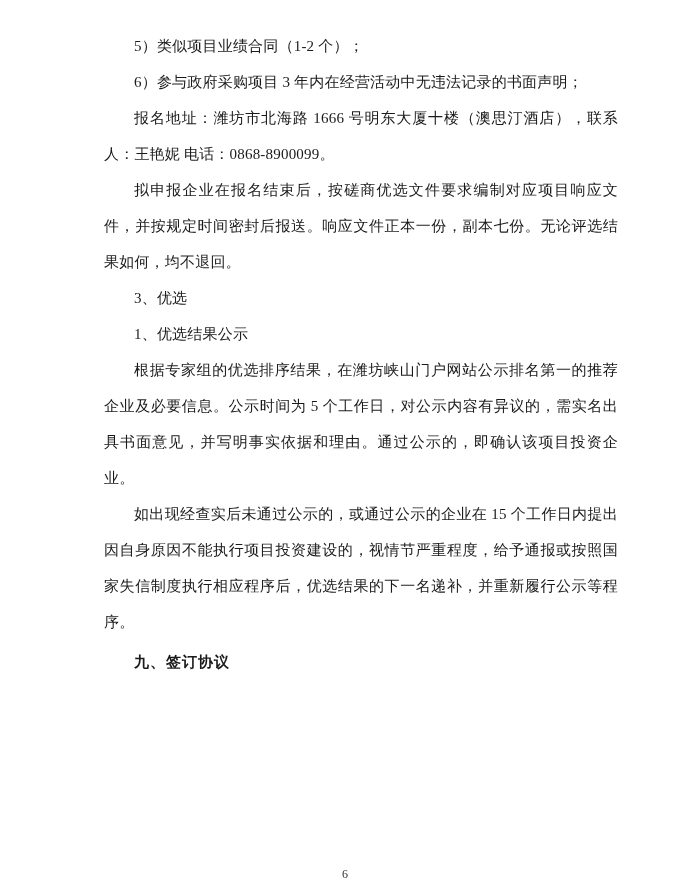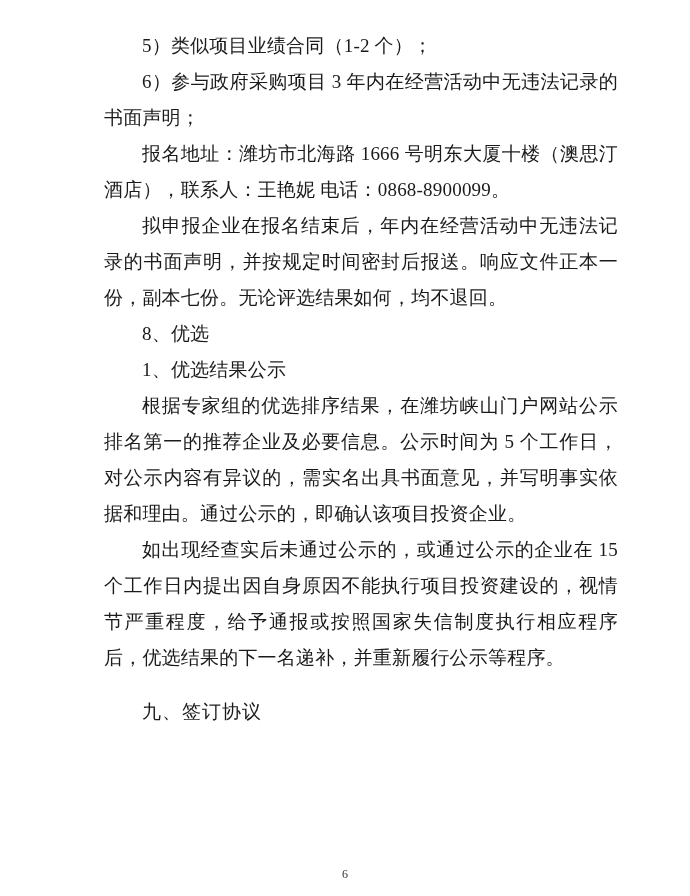--- a/index.html
+++ b/index.html
@@ -15,37 +15,37 @@
   }
   .page {
     position: relative;
     width: 690px;
     height: 896px;
     box-sizing: border-box;
     padding: 28px 72px 0 104px;
     background: #fff;
   }
   .doc-body {
-    font-size: 19px;
+    font-size: 15px;
     line-height: 36px;
     text-align: justify;
     text-justify: inter-ideograph;
     letter-spacing: 0.2px;
   }
   p {
     margin: 0;
   }
   .indent {
     text-indent: 2em;
   }
   .heading {
     text-indent: 2em;
-    font-weight: normal;
+    font-weight: bold;
     letter-spacing: 1px;
-    margin-top: 14px;
+    margin-top: 0;
   }
   .spacer-sm {
     height: 4px;
   }
   .page-number {
     position: absolute;
     left: 0;
     right: 0;
     bottom: 14px;
     text-align: center;
@@ -55,22 +55,22 @@
   }
 </style>
 </head>
 <body>
 
 <div class="page">
   <div class="doc-body">
     <p class="indent">5）类似项目业绩合同（1-2 个）；</p>
     <p class="indent">6）参与政府采购项目 3 年内在经营活动中无违法记录的书面声明；</p>
     <p class="indent">报名地址：潍坊市北海路 1666 号明东大厦十楼（澳思汀酒店），联系人：王艳妮  电话：0868-8900099。</p>
-    <p class="indent">拟申报企业在报名结束后，年内在经营活动中无违法记录的书面声明，并按规定时间密封后报送。响应文件正本一份，副本七份。无论评选结果如何，均不退回。</p>
-    <p class="indent">8、优选</p>
+    <p class="indent">拟申报企业在报名结束后，按磋商优选文件要求编制对应项目响应文件，并按规定时间密封后报送。响应文件正本一份，副本七份。无论评选结果如何，均不退回。</p>
+    <p class="indent">3、优选</p>
     <p class="indent">1、优选结果公示</p>
     <p class="indent">根据专家组的优选排序结果，在潍坊峡山门户网站公示排名第一的推荐企业及必要信息。公示时间为 5 个工作日，对公示内容有异议的，需实名出具书面意见，并写明事实依据和理由。通过公示的，即确认该项目投资企业。</p>
     <p class="indent">如出现经查实后未通过公示的，或通过公示的企业在 15 个工作日内提出因自身原因不能执行项目投资建设的，视情节严重程度，给予通报或按照国家失信制度执行相应程序后，优选结果的下一名递补，并重新履行公示等程序。</p>
     <div class="spacer-sm"></div>
     <p class="heading">九、签订协议</p>
   </div>
   <div class="page-number">6</div>
 </div>
 
 </body></html>

